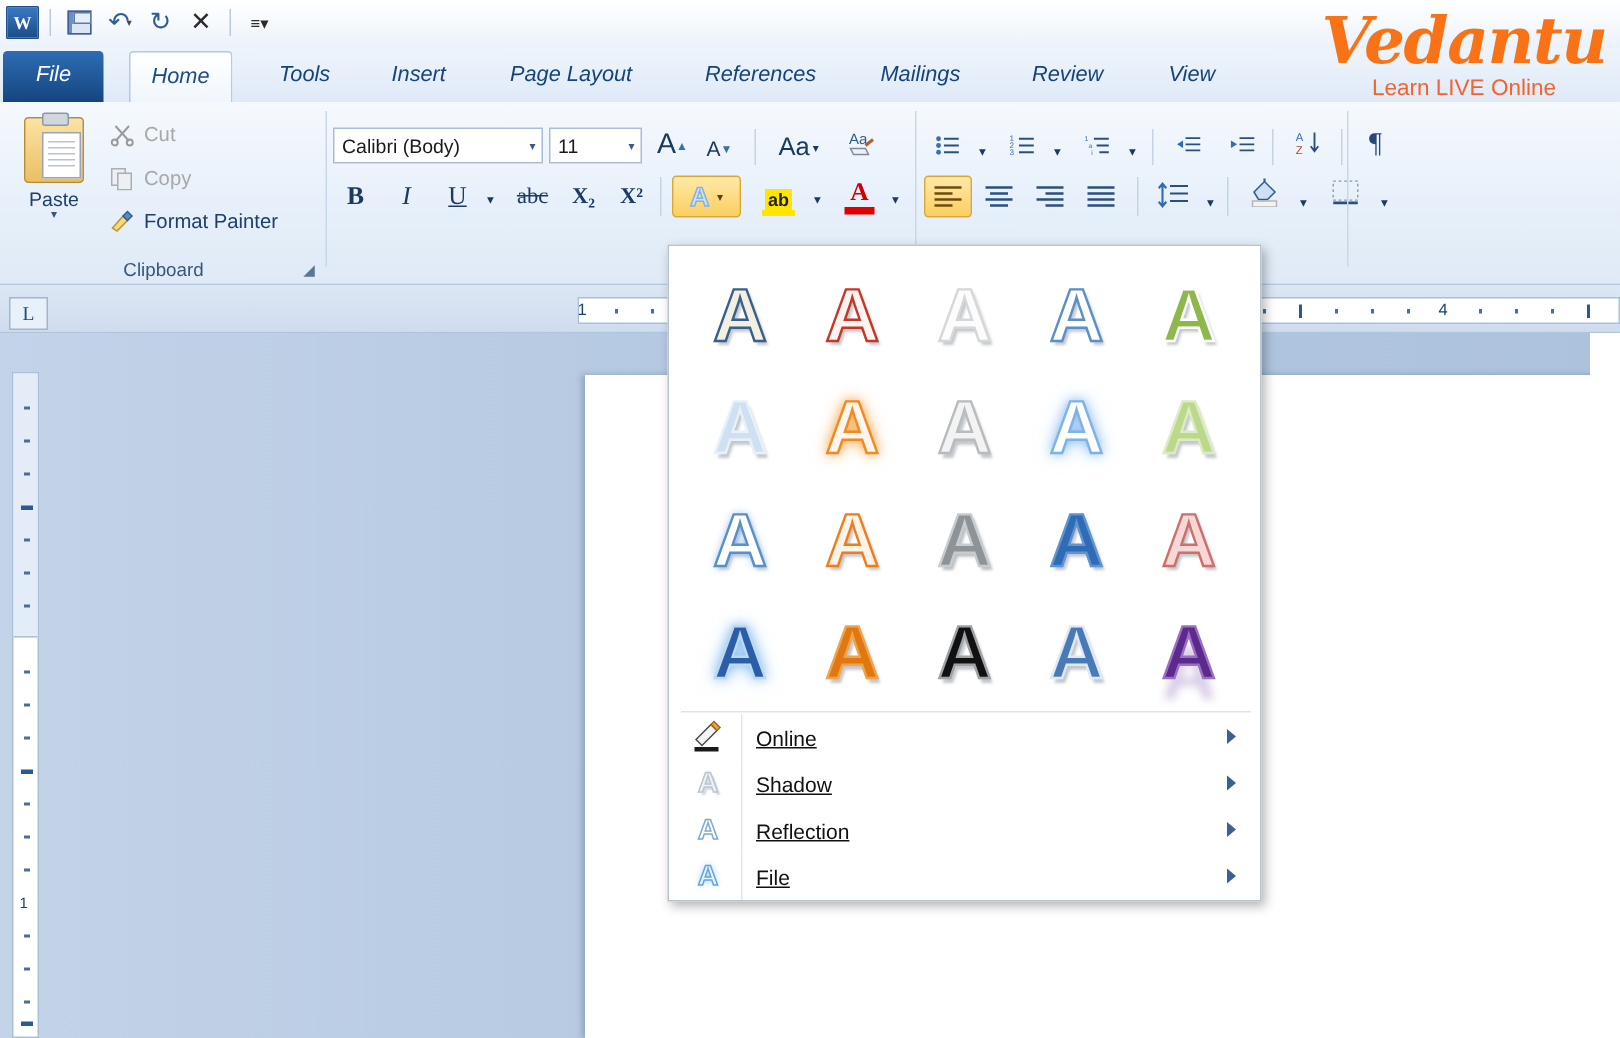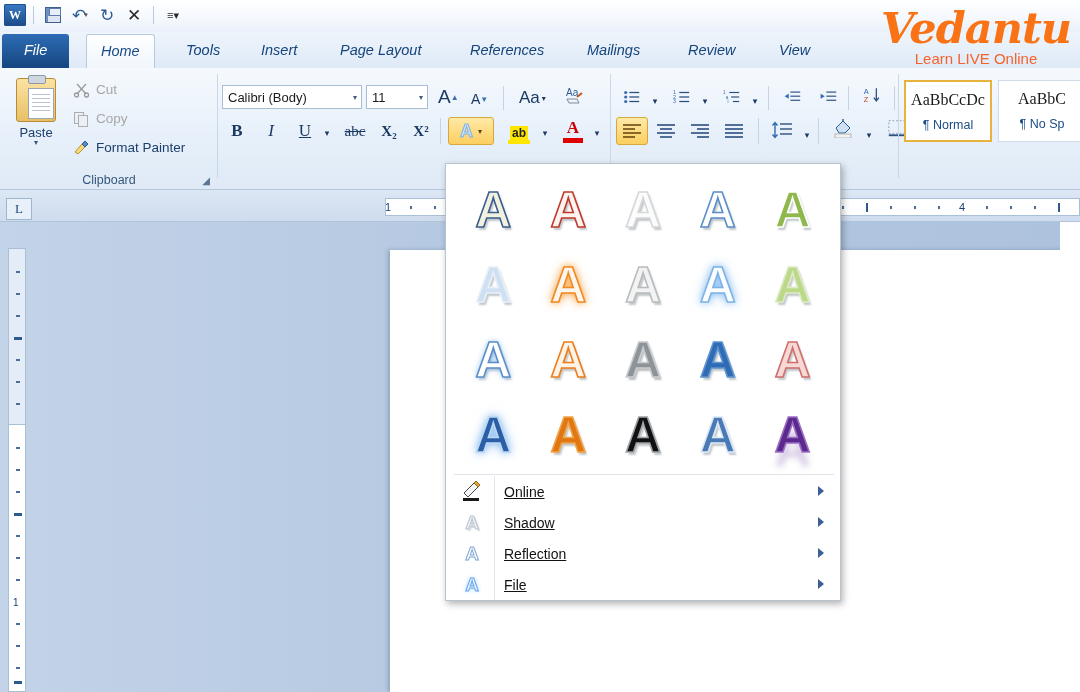--- a/index.html
+++ b/index.html
@@ -535,30 +535,20 @@
               <rect x="2" y="2" width="18" height="14" fill="none" stroke="#8a99ab" stroke-width="1" stroke-dasharray="2,2"></rect>
               <line x1="2" y1="18" x2="20" y2="18" stroke="#2b4f7d" stroke-width="2"></line>
             </svg>
         </div>
         <div class="rbtn" style="left:698px; top:54px; font-size:9px; width:14px;">▾</div>
 
         <div class="group-sep" style="left:680px; top:6px;"></div>
       </div>
     </div>
 
-    <div class="group" id="g-styles">
-      <div class="style-card sel" style="left:6px;">
-        <div class="style-prev">AaBbCcDc</div>
-        <div class="style-name">¶ Normal</div>
-      </div>
-      <div class="style-card" style="left:100px;">
-        <div class="style-prev">AaBbC</div>
-        <div class="style-name">¶ No Sp</div>
-      </div>
-    </div>
   </div>
 
   <div class="workspace">
     <div class="page"></div>
   </div>
   <div class="right-white"></div>
 
   <div class="ruler-h"></div>
   <div class="tabsel">L</div>
   <div class="ruler-track">

